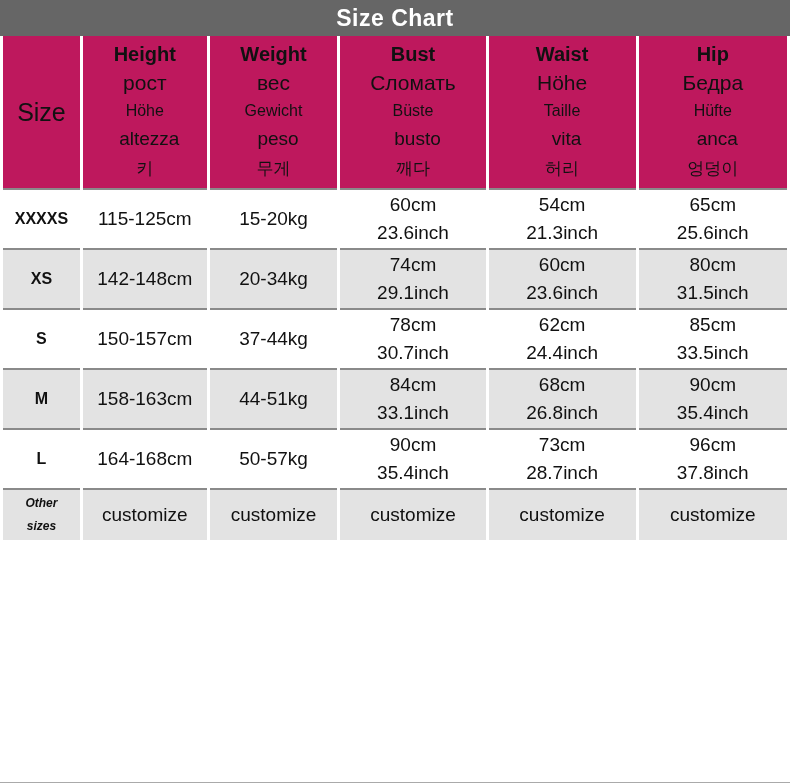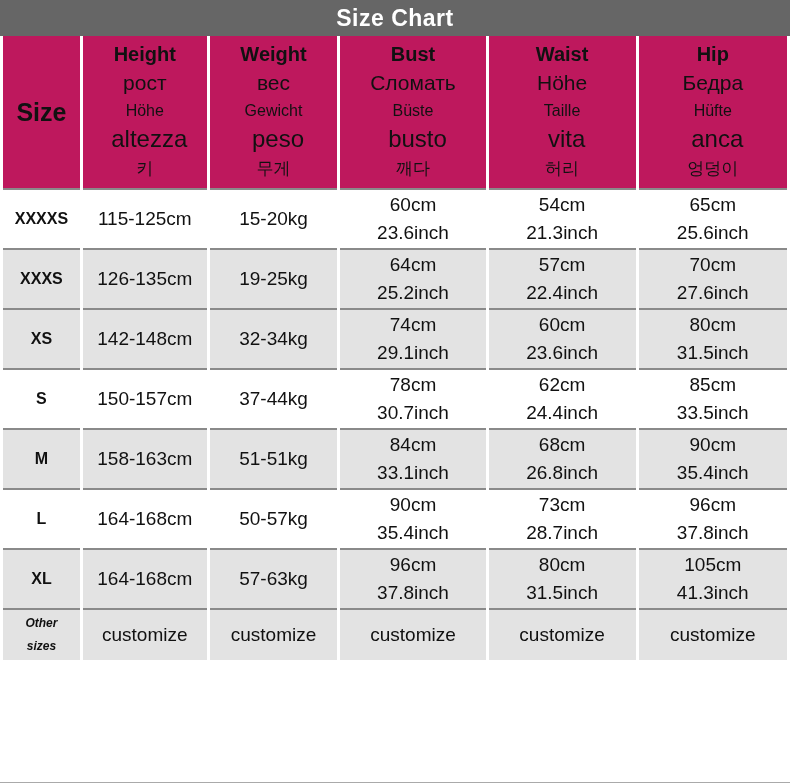--- a/index.html
+++ b/index.html
@@ -46,23 +46,23 @@
     vertical-align: middle;
     font-weight: normal;
   }
   thead th {
     background: #be185d;
     height: 152px;
   }
   .h-en { font-size: 20px; font-weight: bold; line-height: 28px; }
   .h-ru { font-size: 21px; line-height: 29px; }
   .h-de { font-size: 16px; line-height: 27px; }
-  .h-it { font-size: 24px; line-height: 30px; margin-left: 9px; }
+  .h-it { font-size: 19px; line-height: 30px; margin-left: 9px; }
   .h-kr { font-size: 17px; line-height: 30px; }
-  .size-head { font-size: 25px; font-weight: bold; }
+  .size-head { font-size: 25px; font-weight: normal; }
 
   tbody th, tbody td {
     border-top: 2px solid #8a8a8a;
     height: 58px;
     background: #ffffff;
   }
   tbody tr.alt th, tbody tr.alt td { background: #e3e3e3; }
   tbody tr:last-child th, tbody tr:last-child td { height: 50px; }
 
   .cell-line { font-size: 19px; line-height: 28px; }
@@ -148,50 +148,27 @@
             <div class="cell-line">54cm</div>
             <div class="cell-line">21.3inch</div>
           </td>
           <td>
             <div class="cell-line">65cm</div>
             <div class="cell-line">25.6inch</div>
           </td>
         </tr>
         <tr class="alt">
           <th class="size-col">
-            <div class="cell-line">XXXS</div>
-          </th>
-          <td>
-            <div class="cell-line">126-135cm</div>
-          </td>
-          <td>
-            <div class="cell-line">19-25kg</div>
-          </td>
-          <td>
-            <div class="cell-line">64cm</div>
-            <div class="cell-line">25.2inch</div>
-          </td>
-          <td>
-            <div class="cell-line">57cm</div>
-            <div class="cell-line">22.4inch</div>
-          </td>
-          <td>
-            <div class="cell-line">70cm</div>
-            <div class="cell-line">27.6inch</div>
-          </td>
-        </tr>
-        <tr class="alt">
-          <th class="size-col">
             <div class="cell-line">XS</div>
           </th>
           <td>
             <div class="cell-line">142-148cm</div>
           </td>
           <td>
-            <div class="cell-line">32-34kg</div>
+            <div class="cell-line">20-34kg</div>
           </td>
           <td>
             <div class="cell-line">74cm</div>
             <div class="cell-line">29.1inch</div>
           </td>
           <td>
             <div class="cell-line">60cm</div>
             <div class="cell-line">23.6inch</div>
           </td>
           <td>
@@ -223,21 +200,21 @@
           </td>
         </tr>
         <tr class="alt">
           <th class="size-col">
             <div class="cell-line">M</div>
           </th>
           <td>
             <div class="cell-line">158-163cm</div>
           </td>
           <td>
-            <div class="cell-line">51-51kg</div>
+            <div class="cell-line">44-51kg</div>
           </td>
           <td>
             <div class="cell-line">84cm</div>
             <div class="cell-line">33.1inch</div>
           </td>
           <td>
             <div class="cell-line">68cm</div>
             <div class="cell-line">26.8inch</div>
           </td>
           <td>
@@ -263,43 +240,20 @@
             <div class="cell-line">73cm</div>
             <div class="cell-line">28.7inch</div>
           </td>
           <td>
             <div class="cell-line">96cm</div>
             <div class="cell-line">37.8inch</div>
           </td>
         </tr>
         <tr class="alt">
           <th class="size-col">
-            <div class="cell-line">XL</div>
-          </th>
-          <td>
-            <div class="cell-line">164-168cm</div>
-          </td>
-          <td>
-            <div class="cell-line">57-63kg</div>
-          </td>
-          <td>
-            <div class="cell-line">96cm</div>
-            <div class="cell-line">37.8inch</div>
-          </td>
-          <td>
-            <div class="cell-line">80cm</div>
-            <div class="cell-line">31.5inch</div>
-          </td>
-          <td>
-            <div class="cell-line">105cm</div>
-            <div class="cell-line">41.3inch</div>
-          </td>
-        </tr>
-        <tr class="alt">
-          <th class="size-col">
             <div class="cell-line">Other</div>
             <div class="cell-line">sizes</div>
           </th>
           <td>
             <div class="cell-line">customize</div>
           </td>
           <td>
             <div class="cell-line">customize</div>
           </td>
           <td>

